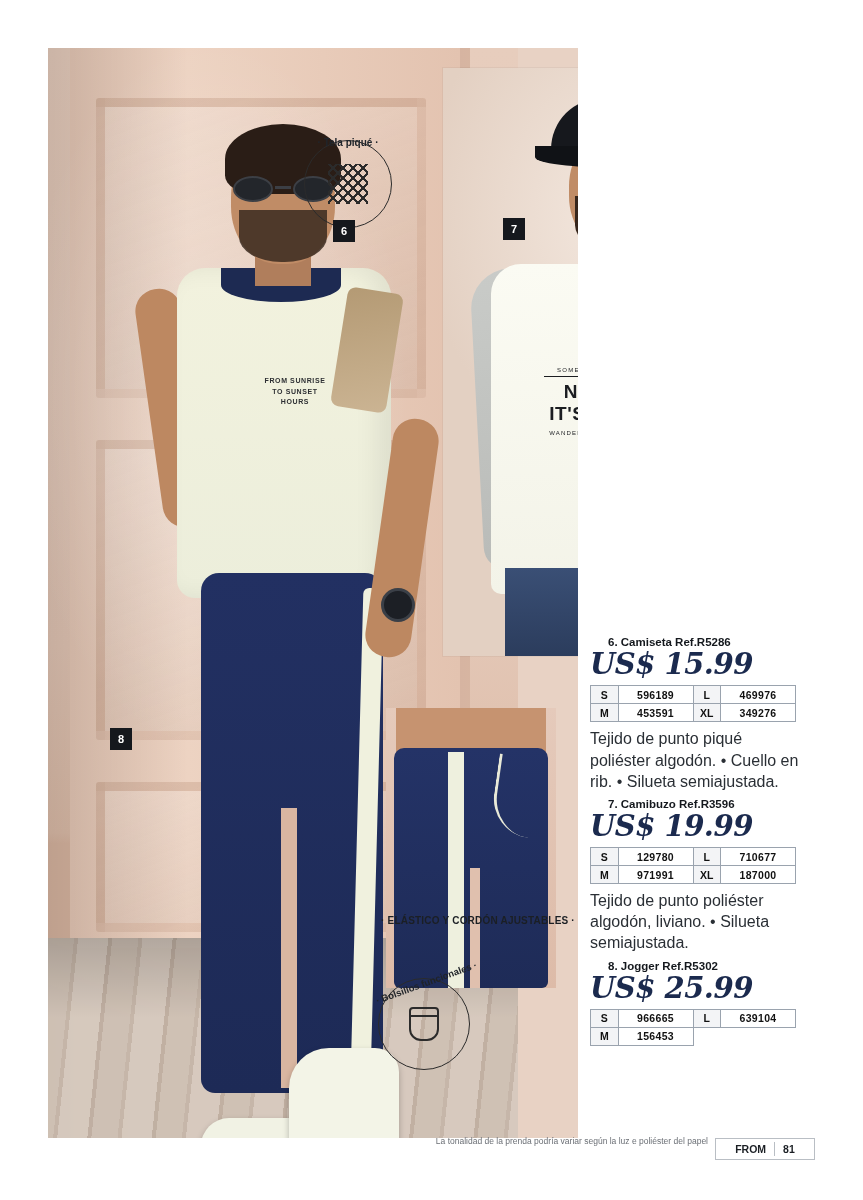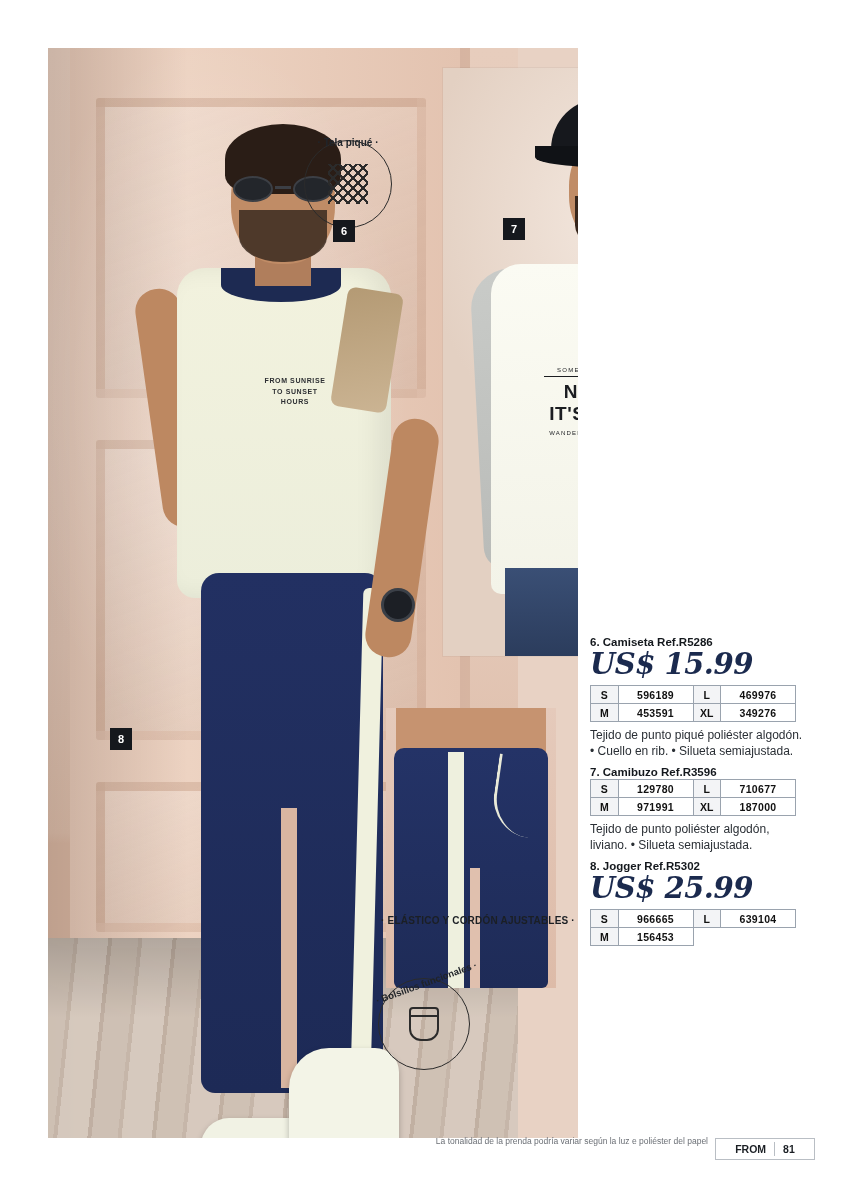--- a/index.html
+++ b/index.html
@@ -281,21 +281,21 @@
 
   
   .info-col{
     position:absolute; left: 578px; top: 48px; width: 238px; height: 1090px;
     background:#fff;
     padding: 582px 0 0 0;
   }
   .info-inner{ padding: 0 10px 0 12px; }
   .prod{ margin-bottom: 6px; }
   .prod-title{
-    font-size:11.5px; color:#14181d; margin: 6px 0 1px; font-weight:bold;
+    font-size:11.5px; color:#14181d; margin: 6px 18px 1px; font-weight:bold;
   }
   .prod-price{
     font-family:"DejaVu Serif", serif;
     font-style: italic;
     font-weight: bold;
     font-size: 29px;
     color:#1b2a4e;
     letter-spacing:-0.5px;
     line-height:1.05;
     margin-bottom: 6px;
@@ -310,21 +310,21 @@
     font-size:10.5px;
     height: 18px;
     text-align:center;
     color:#111;
     font-weight:bold;
   }
   .size-table td.lab{ width: 22px; background:#f3f4f6; }
   .size-table td.code{ width: 60px; letter-spacing:.3px; }
   .size-table td.empty{ border:none; }
   .prod-desc{
-    font-size:12px; line-height:1.32; color:#2a2f35;
+    font-size:16px; line-height:1.32; color:#2a2f35;
   }
 
   
   .footnote{
     position:absolute; left: 352px; bottom: 48px; width: 356px;
     font-size:8.5px; color:#6b6f75; text-align:right;
     line-height: 22px;
   }
   .folio{
     position:absolute; right: 48px; bottom: 40px;
@@ -457,20 +457,21 @@
             <td class="lab">XL</td>
             <td class="code">349276</td>
           </tr>
         </tbody>
           </table>
         <div class="prod-desc">Tejido de punto piqué poliéster algodón. • Cuello en rib. • Silueta semiajustada.</div>
       </div>
 
       <div class="prod">
         <div class="prod-title">7. Camibuzo Ref.R3596</div>
+        <div class="prod-price">US$ 19.99</div>
         <table class="size-table">
           <tbody>
               <tr>
             <td class="lab">S</td>
             <td class="code">129780</td>
             <td class="lab">L</td>
             <td class="code">710677</td>
           </tr>
           <tr>
             <td class="lab">M</td>

